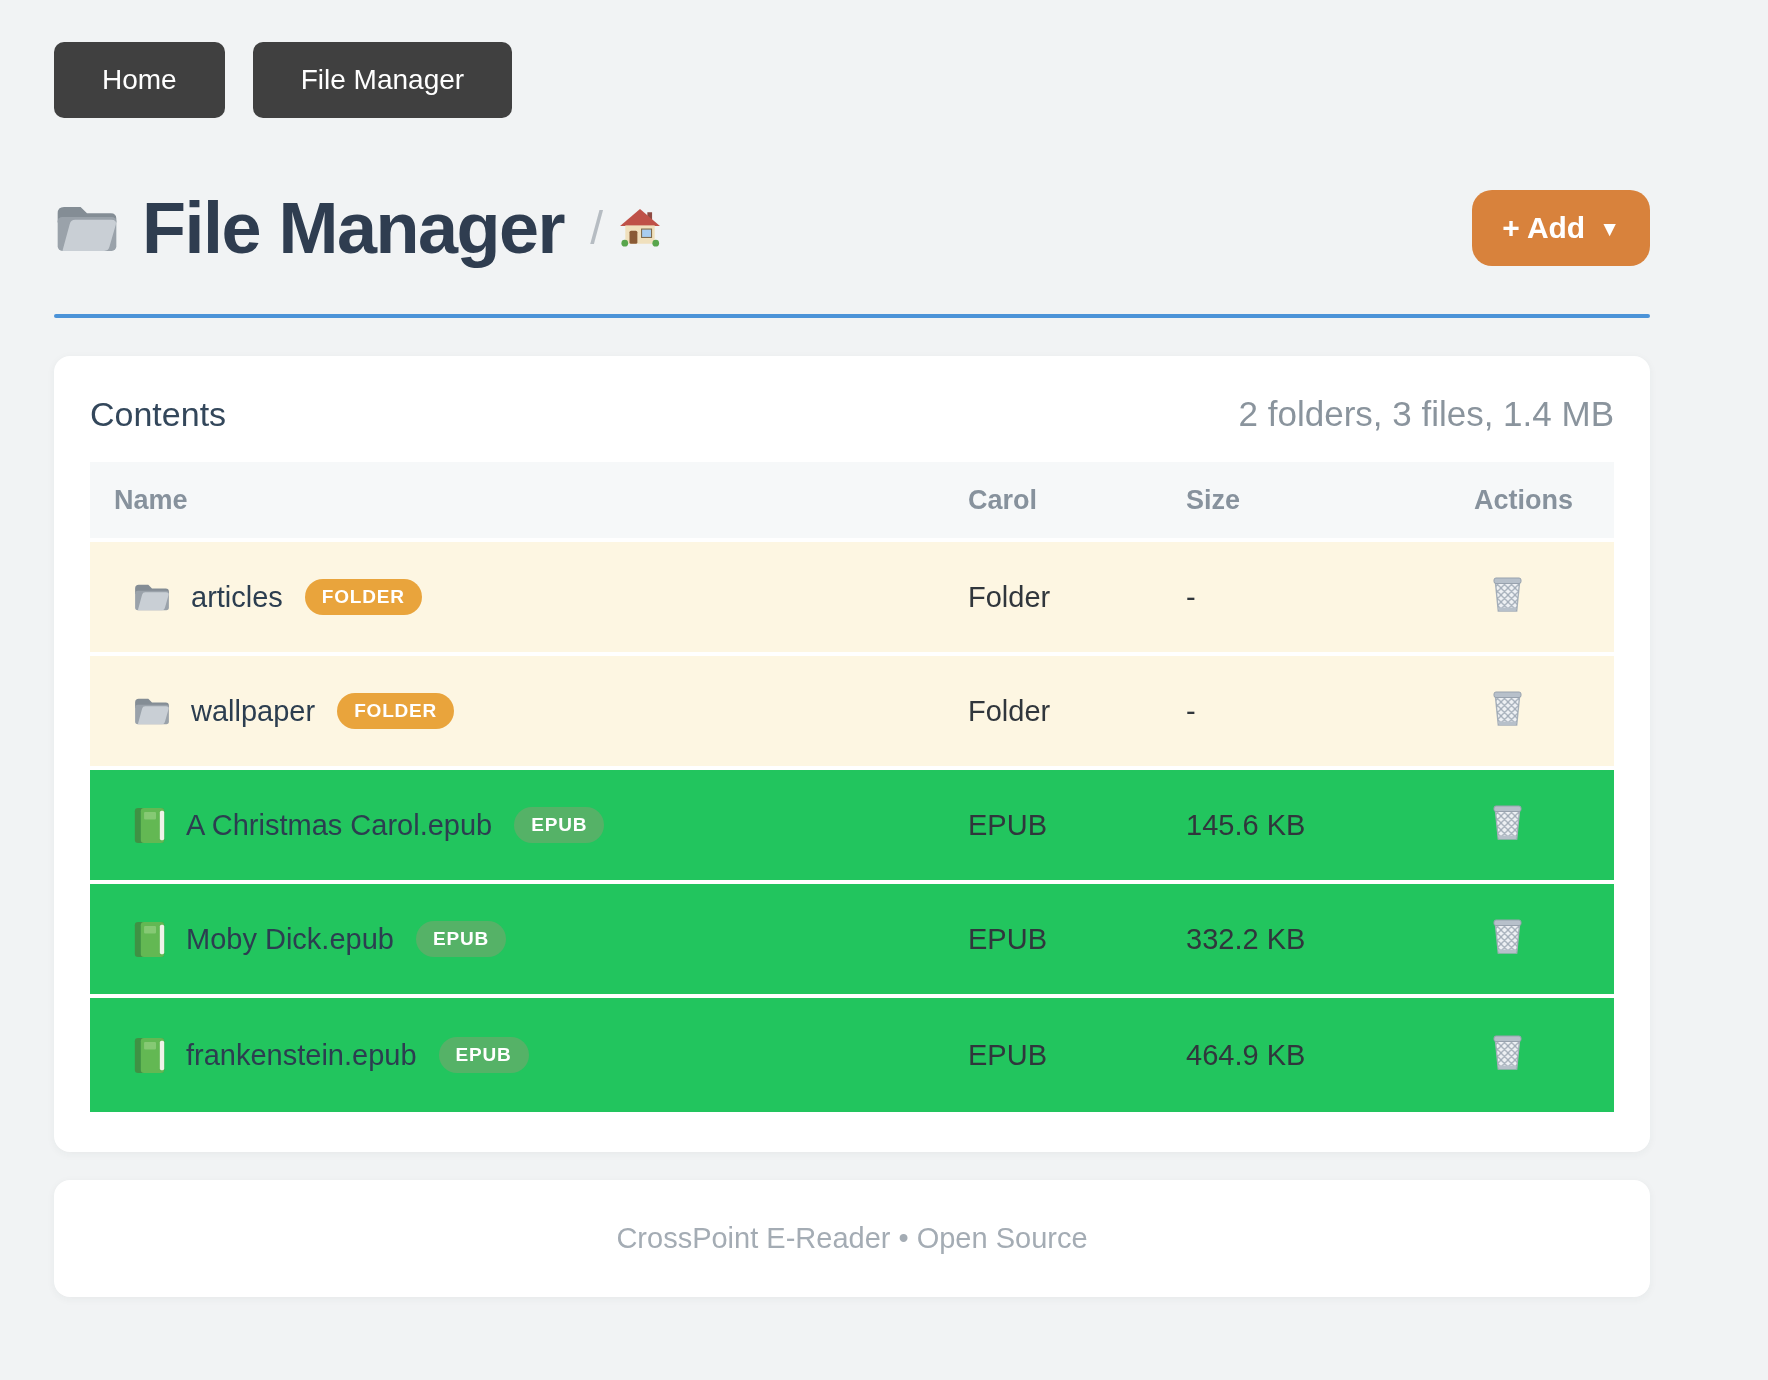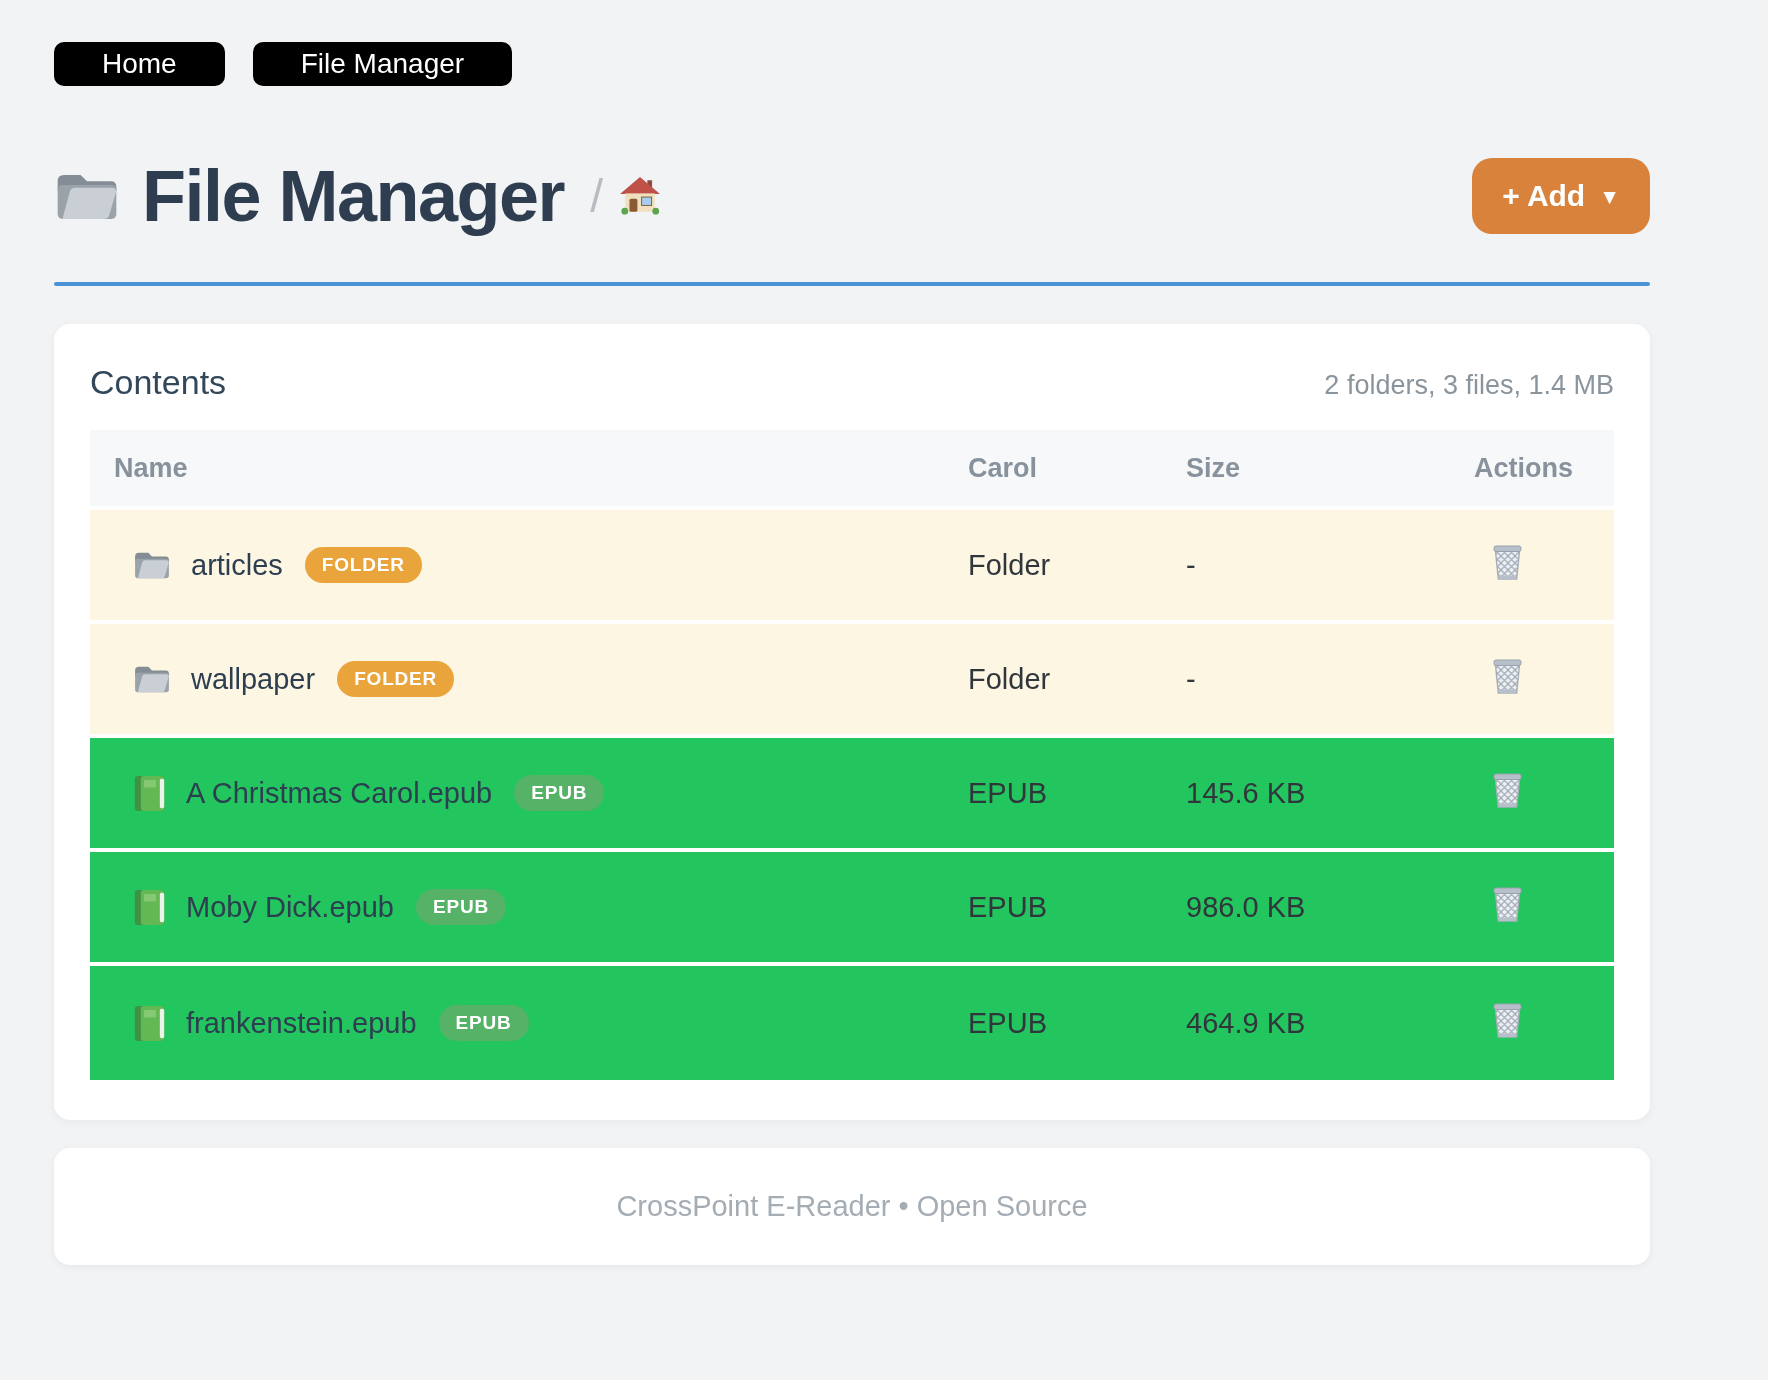--- a/index.html
+++ b/index.html
@@ -8,22 +8,22 @@
     background:#f1f3f4;
     font-family:"Liberation Sans", sans-serif;
     color:#2c3e50;
     overflow:hidden;
   }
   .page { padding:42px 118px 0 54px; width:1768px; }
 
   
   .navrow { display:flex; gap:28px; }
   .navbtn {
-    background:#000000; color:#fff; border:none; border-radius:10px;
-    font-family:inherit; font-size:28px; padding:8px 48px; line-height:1;
+    background:#404040; color:#fff; border:none; border-radius:10px;
+    font-family:inherit; font-size:28px; padding:24px 48px; line-height:1;
     cursor:pointer;
   }
 
   
   .titlerow { margin-top:72px; display:flex; align-items:center; }
   .titleleft { display:flex; align-items:center; flex:1; }
   .title-folder-ic { width:66px; height:56px; margin-right:22px; flex:none; }
   h1.pagetitle {
     font-size:72px; font-weight:bold; color:#2f3d50; letter-spacing:-1.5px;
     line-height:1;
@@ -40,21 +40,21 @@
   .bluehr { margin-top:48px; height:4px; background:#4b93d8; border-radius:2px; }
 
   
   .card {
     margin-top:38px; background:#fff; border-radius:16px;
     box-shadow:0 2px 8px rgba(40,50,60,.05);
   }
   .card.contents { padding:36px 36px 40px; }
   .cardhead { display:flex; align-items:baseline; justify-content:space-between; margin-bottom:26px; }
   .cardhead h2 { font-size:34px; font-weight:normal; color:#33475b; line-height:44px; }
-  .summary { font-size:27px; color:#8a949d; }
+  .summary { font-size:35px; color:#8a949d; }
 
   
   .tbl { width:100%; }
   .trow { display:grid; grid-template-columns:1fr 218px 288px 140px; align-items:center; }
   .thead { background:#f6f8f9; height:80px; border-bottom:4px solid #fff; }
   .thead .cell { font-size:27px; font-weight:bold; color:#87929d; }
   .cell { font-size:29px; color:#30363c; }
   .name-cell { display:flex; align-items:center; padding-left:24px; }
   .drow { height:114px; border-bottom:4px solid #fff;padding-left:19px; }
   .drow:last-child { border-bottom:none; }
@@ -208,21 +208,21 @@
 
       <div class="trow drow epub">
         <div class="cell name-cell">
           <svg class="file-ic" style="width:33px;height:37px">
               <use href="#ic-book"></use>
             </svg>
           <a class="fname">Moby Dick.epub</a>
           <span class="badge epub-badge">EPUB</span>
         </div>
         <div class="cell">EPUB</div>
-        <div class="cell">986.0 KB</div>
+        <div class="cell">332.2 KB</div>
         <div class="cell actions-cell">
           <button class="trashbtn"><svg class="trash-ic">
                 <use href="#ic-trash"></use>
               </svg></button>
         </div>
       </div>
 
       <div class="trow drow epub">
         <div class="cell name-cell">
           <svg class="file-ic" style="width:33px;height:37px">

